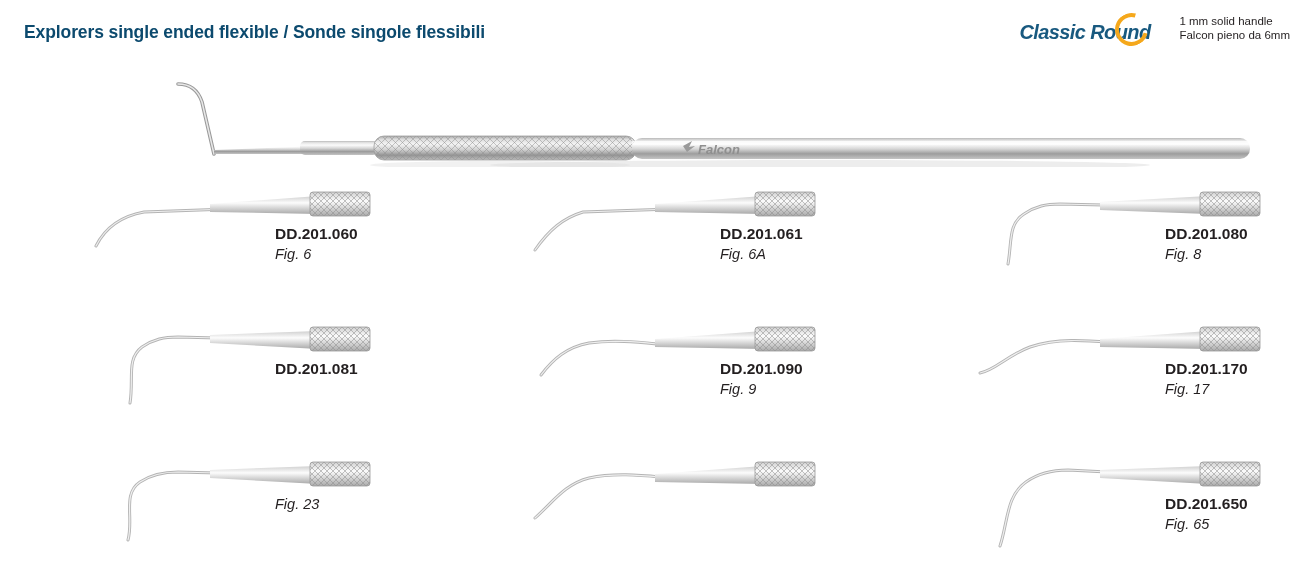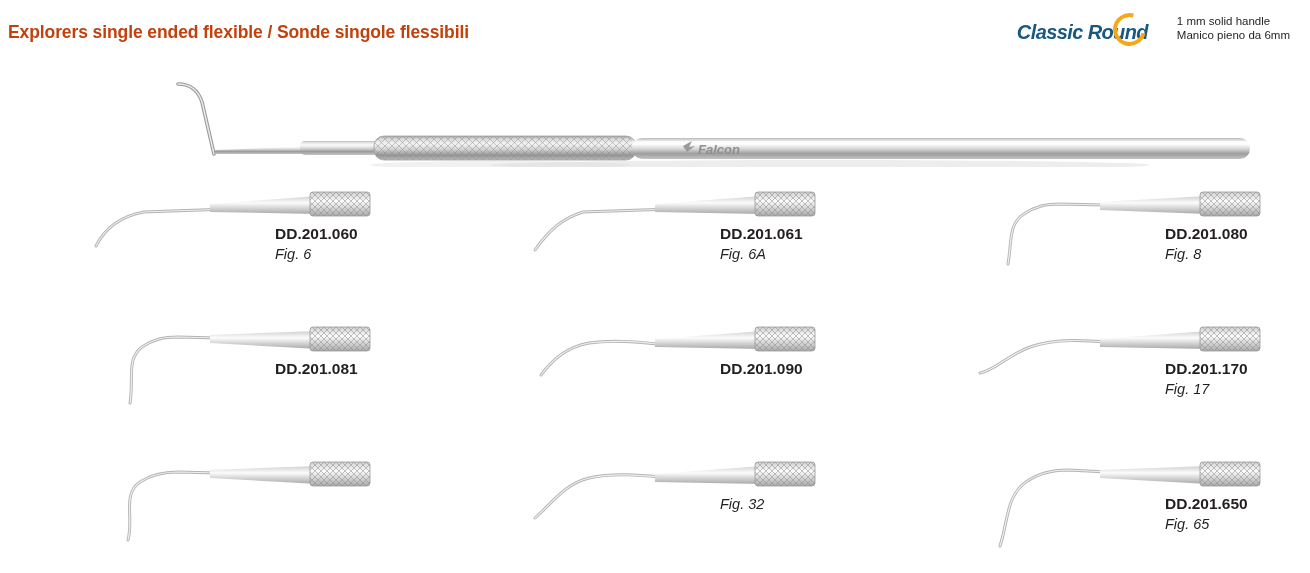--- a/index.html
+++ b/index.html
@@ -23,25 +23,25 @@
   
   .header {
     position: absolute;
     top: 0;
     left: 0;
     width: 1310px;
     height: 60px;
   }
   .page-title {
     position: absolute;
-    left: 8px;
+    left: 24px;
     top: 22px;
     font-size: 17.5px;
     font-weight: bold;
-    color: #c2410c;
+    color: #0c4a6e;
     letter-spacing: -0.1px;
     white-space: nowrap;
   }
   .brand-block {
     position: absolute;
     right: 20px;
     top: 12px;
     display: flex;
     align-items: flex-start;
   }
@@ -153,21 +153,21 @@
   <div class="header">
     <div class="page-title">Explorers single ended flexible / Sonde singole flessibili</div>
 
     <div class="brand-block">
       <div class="brand-logo">
         <span class="brand-text">Classic Round</span>
         <span class="brand-ring"></span>
       </div>
       <div class="handle-spec">
         <div>1 mm solid handle</div>
-        <div>Manico pieno da 6mm</div>
+        <div>Falcon pieno da 6mm</div>
       </div>
     </div>
   </div>
 
   <div class="hero">
     <svg class="hero-svg" width="1310" height="105" viewBox="0 0 1310 105">
       <defs>
         <linearGradient id="shaftGrad" x1="0" y1="0" x2="0" y2="1">
           <stop offset="0%" stop-color="#b9b9b9"></stop>
           <stop offset="12%" stop-color="#e4e4e4"></stop>
@@ -308,20 +308,21 @@
             <path d="M36 72 C48 56 62 44 84 40 C112 36 140 40 162 42 L196 40" fill="none" stroke="#b4b4b4" stroke-width="3" stroke-linecap="round"></path>
             <path d="M36 72 C48 56 62 44 84 40 C112 36 140 40 162 42 L196 40" fill="none" stroke="#efefef" stroke-width="1.2" stroke-linecap="round"></path>
             <path d="M150 44 L258 46 L258 28 L150 36 Z" fill="url(#g1)"></path>
             <rect x="250" y="24" width="60" height="24" rx="3" fill="url(#g1)"></rect>
             <rect x="250" y="24" width="60" height="24" rx="3" fill="url(#kp1)"></rect>
             <rect x="250" y="24" width="60" height="24" rx="3" fill="none" stroke="#9a9a9a" stroke-width="0.8"></rect>
           </svg>
         </div>
         <div class="labels">
           <div class="code">DD.201.090</div>
+          <div class="fig">Fig. 9</div>
         </div>
       </div>
 
       <div class="cell cell-2">
         <div class="tip-art">
           <svg width="340" height="110" viewBox="0 0 340 110">
             <path d="M30 70 C44 68 58 52 80 44 C110 34 142 38 166 40 L196 40" fill="none" stroke="#b4b4b4" stroke-width="3" stroke-linecap="round"></path>
             <path d="M30 70 C44 68 58 52 80 44 C110 34 142 38 166 40 L196 40" fill="none" stroke="#efefef" stroke-width="1.2" stroke-linecap="round"></path>
             <path d="M150 44 L258 46 L258 28 L150 36 Z" fill="url(#g1)"></path>
             <rect x="250" y="24" width="60" height="24" rx="3" fill="url(#g1)"></rect>
@@ -343,36 +344,36 @@
           <svg width="340" height="110" viewBox="0 0 340 110">
             <path d="M68 102 C74 80 62 56 80 44 C92 36 104 34 118 34 L196 36" fill="none" stroke="#b4b4b4" stroke-width="3" stroke-linecap="round"></path>
             <path d="M68 102 C74 80 62 56 80 44 C92 36 104 34 118 34 L196 36" fill="none" stroke="#efefef" stroke-width="1.2" stroke-linecap="round"></path>
             <path d="M150 40 L258 46 L258 28 L150 32 Z" fill="url(#g1)"></path>
             <rect x="250" y="24" width="60" height="24" rx="3" fill="url(#g1)"></rect>
             <rect x="250" y="24" width="60" height="24" rx="3" fill="url(#kp1)"></rect>
             <rect x="250" y="24" width="60" height="24" rx="3" fill="none" stroke="#9a9a9a" stroke-width="0.8"></rect>
           </svg>
         </div>
         <div class="labels">
+          <div class="fig">Fig. 23</div>
         </div>
       </div>
 
       <div class="cell cell-1">
         <div class="tip-art">
           <svg width="340" height="110" viewBox="0 0 340 110">
             <path d="M30 80 C48 64 60 46 84 40 C112 34 142 38 166 40 L196 40" fill="none" stroke="#b4b4b4" stroke-width="3" stroke-linecap="round"></path>
             <path d="M30 80 C48 64 60 46 84 40 C112 34 142 38 166 40 L196 40" fill="none" stroke="#efefef" stroke-width="1.2" stroke-linecap="round"></path>
             <path d="M150 44 L258 46 L258 28 L150 36 Z" fill="url(#g1)"></path>
             <rect x="250" y="24" width="60" height="24" rx="3" fill="url(#g1)"></rect>
             <rect x="250" y="24" width="60" height="24" rx="3" fill="url(#kp1)"></rect>
             <rect x="250" y="24" width="60" height="24" rx="3" fill="none" stroke="#9a9a9a" stroke-width="0.8"></rect>
           </svg>
         </div>
         <div class="labels">
-          <div class="fig">Fig. 32</div>
         </div>
       </div>
 
       <div class="cell cell-2">
         <div class="tip-art">
           <svg width="340" height="110" viewBox="0 0 340 110">
             <path d="M50 108 C58 84 56 58 76 44 C90 34 104 32 118 32 L196 36" fill="none" stroke="#b4b4b4" stroke-width="3" stroke-linecap="round"></path>
             <path d="M50 108 C58 84 56 58 76 44 C90 34 104 32 118 32 L196 36" fill="none" stroke="#efefef" stroke-width="1.2" stroke-linecap="round"></path>
             <path d="M150 40 L258 46 L258 28 L150 32 Z" fill="url(#g1)"></path>
             <rect x="250" y="24" width="60" height="24" rx="3" fill="url(#g1)"></rect>

